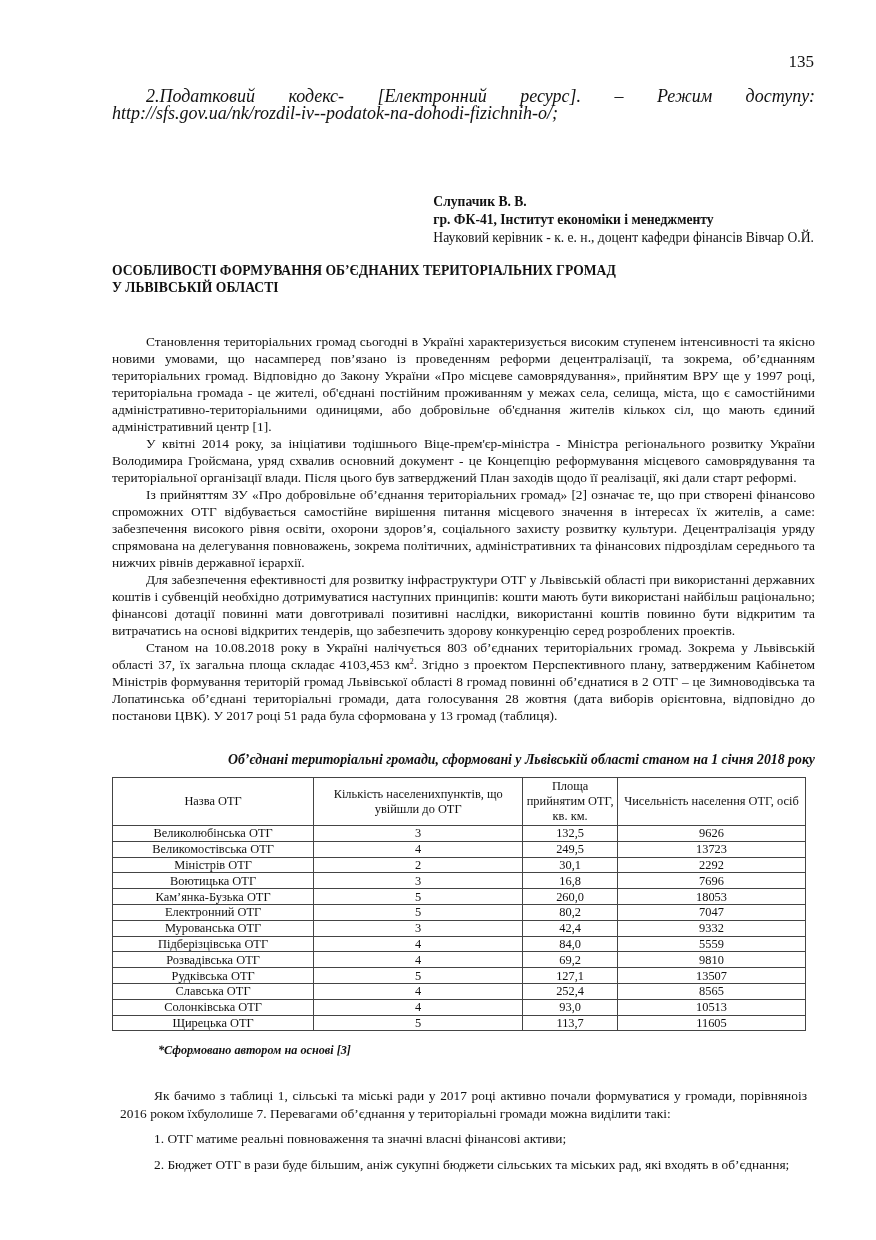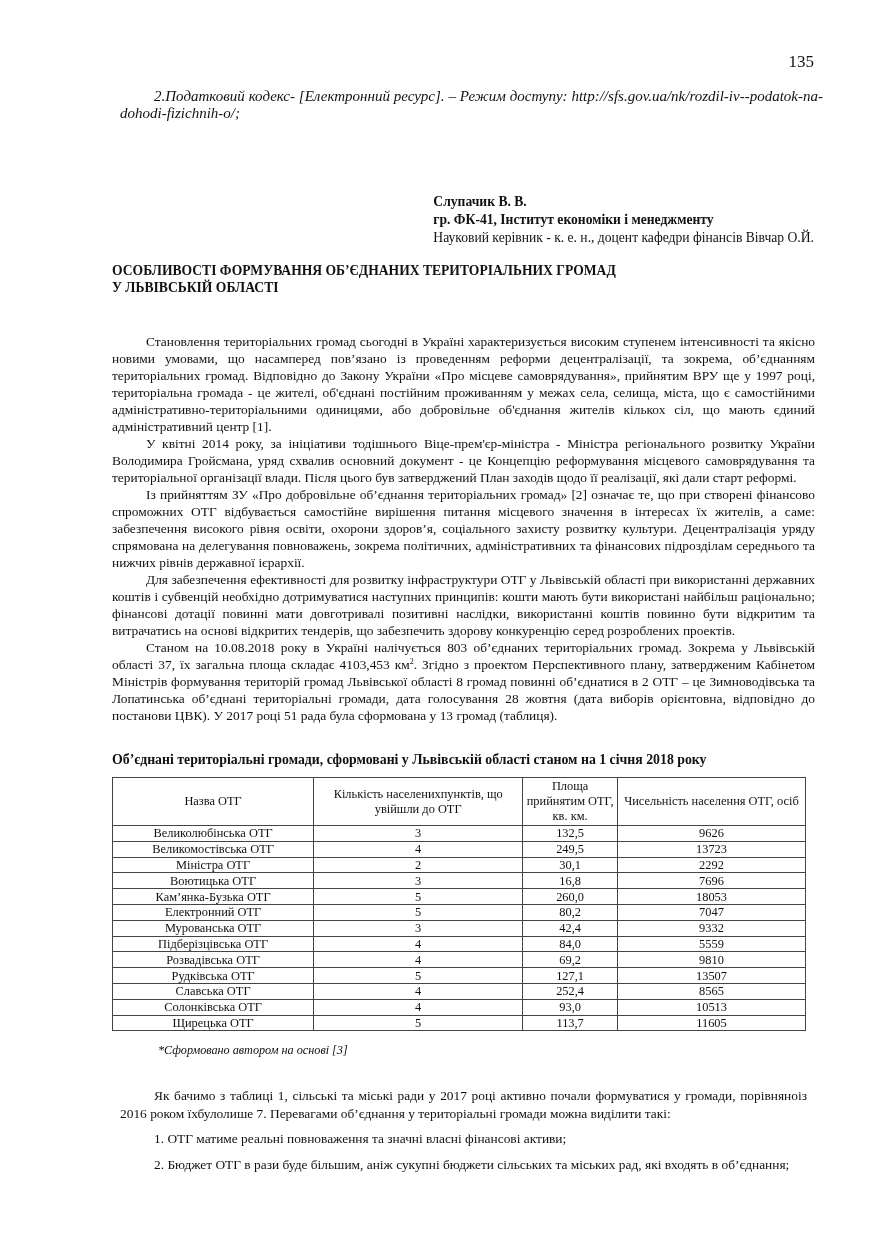--- a/index.html
+++ b/index.html
@@ -1,35 +1,35 @@
 <!DOCTYPE html>
 <html><head>
 <meta charset="utf-8">
 <style>
   html, body { margin:0; padding:0; background:#ffffff; }
   body { width:876px; height:1240px; position:relative; overflow:hidden;
          font-family:"Liberation Serif", "DejaVu Serif", serif; color:#111; }
   .page-number { position:absolute; top:52px; right:62px; font-size:17px; }
-  .refs { position:absolute; left:120px; top:88px; width:703px; font-size:15px; line-height:17px; text-align:justify; }
+  .refs { position:absolute; left:112px; top:88px; width:703px; font-size:18px; line-height:17px; text-align:justify; }
   .refs p { margin:0; text-indent:34px; }
   .ref-2 { font-style:italic; }
   .ref-3 { font-style:italic; font-weight:bold; }
   .author { position:absolute; right:62px; top:193px; text-align:left; font-size:13.6px; line-height:18px; }
   .author .name, .author .group { font-weight:bold; }
   .title { position:absolute; left:112px; width:703px; top:262px; font-weight:bold; font-size:13.6px; line-height:17px; }
   .body-text { position:absolute; left:112px; top:313px; width:703px; font-size:13.4px; line-height:17px; text-align:justify;margin-top:20px; }
   .body-text p { margin:0; text-indent:34px; }
   sup { font-size:8px; vertical-align:super; line-height:0; }
-  .table-caption { position:absolute; left:112px; width:703px; top:752px; text-align:left; font-weight:bold; font-size:13.8px; }
+  .table-caption { position:absolute; left:112px; width:703px; top:752px; text-align:right; font-weight:bold; font-size:13.8px;font-style:italic; }
   table.otg { position:absolute; left:112px; top:777px; width:694px; border-collapse:collapse; font-size:12.4px; }
   table.otg th, table.otg td { border:1px solid #444; text-align:center; padding:0 3px; font-weight:normal; }
   table.otg th { line-height:15px; height:47px; }
   table.otg td { line-height:14px; height:14.8px; }
   .col1 { width:195px; } .col2 { width:203px; } .col3 { width:88px; } .col4 { width:182px; }
-  .source-note { position:absolute; left:158px; top:1043px; font-style:italic; font-size:12.2px; }
+  .source-note { position:absolute; left:158px; top:1043px; font-style:italic; font-size:12.2px;font-weight:bold; }
   .conclusion { position:absolute; left:112px; top:1079px; width:703px; font-size:13.4px; line-height:17.5px; text-align:justify; }
   .conclusion p { margin:8px; text-indent:34px; }
 </style>
 </head>
 <body>
 
 <div class="page-number">135</div>
 
 <div class="refs">
   <p class="ref-2">2.Податковий кодекс- [Електронний ресурс]. – Режим доступу: http://sfs.gov.ua/nk/rozdil-iv--podatok-na-dohodi-fizichnih-o/;</p>
@@ -72,21 +72,21 @@
         <td>132,5</td>
         <td>9626</td>
       </tr>
       <tr>
         <td>Великомостівська ОТГ</td>
         <td>4</td>
         <td>249,5</td>
         <td>13723</td>
       </tr>
       <tr>
-        <td>Міністра ОТГ</td>
+        <td>Міністрів ОТГ</td>
         <td>2</td>
         <td>30,1</td>
         <td>2292</td>
       </tr>
       <tr>
         <td>Воютицька ОТГ</td>
         <td>3</td>
         <td>16,8</td>
         <td>7696</td>
       </tr>

